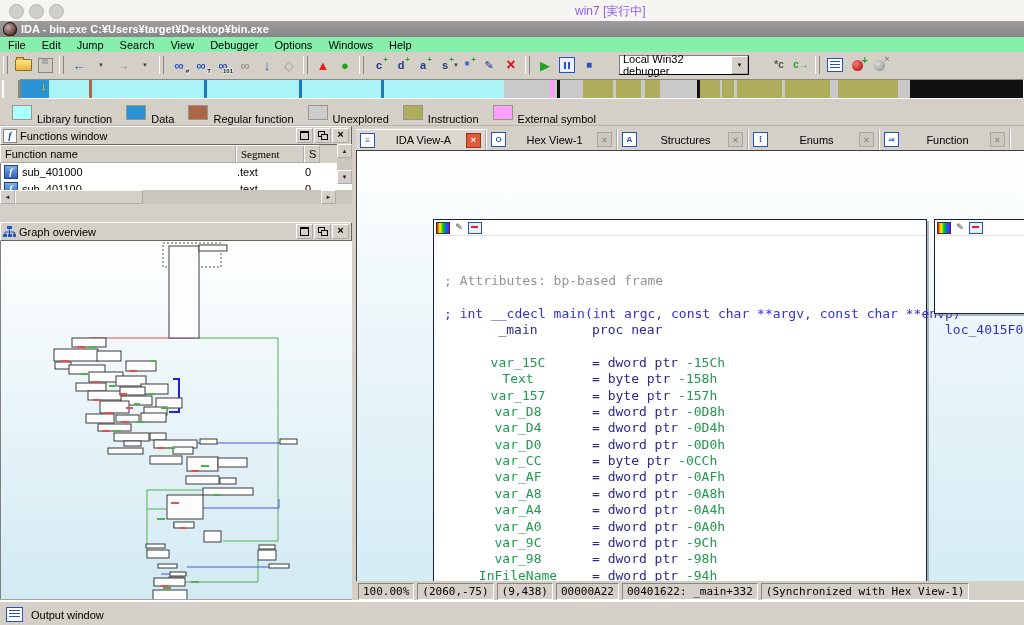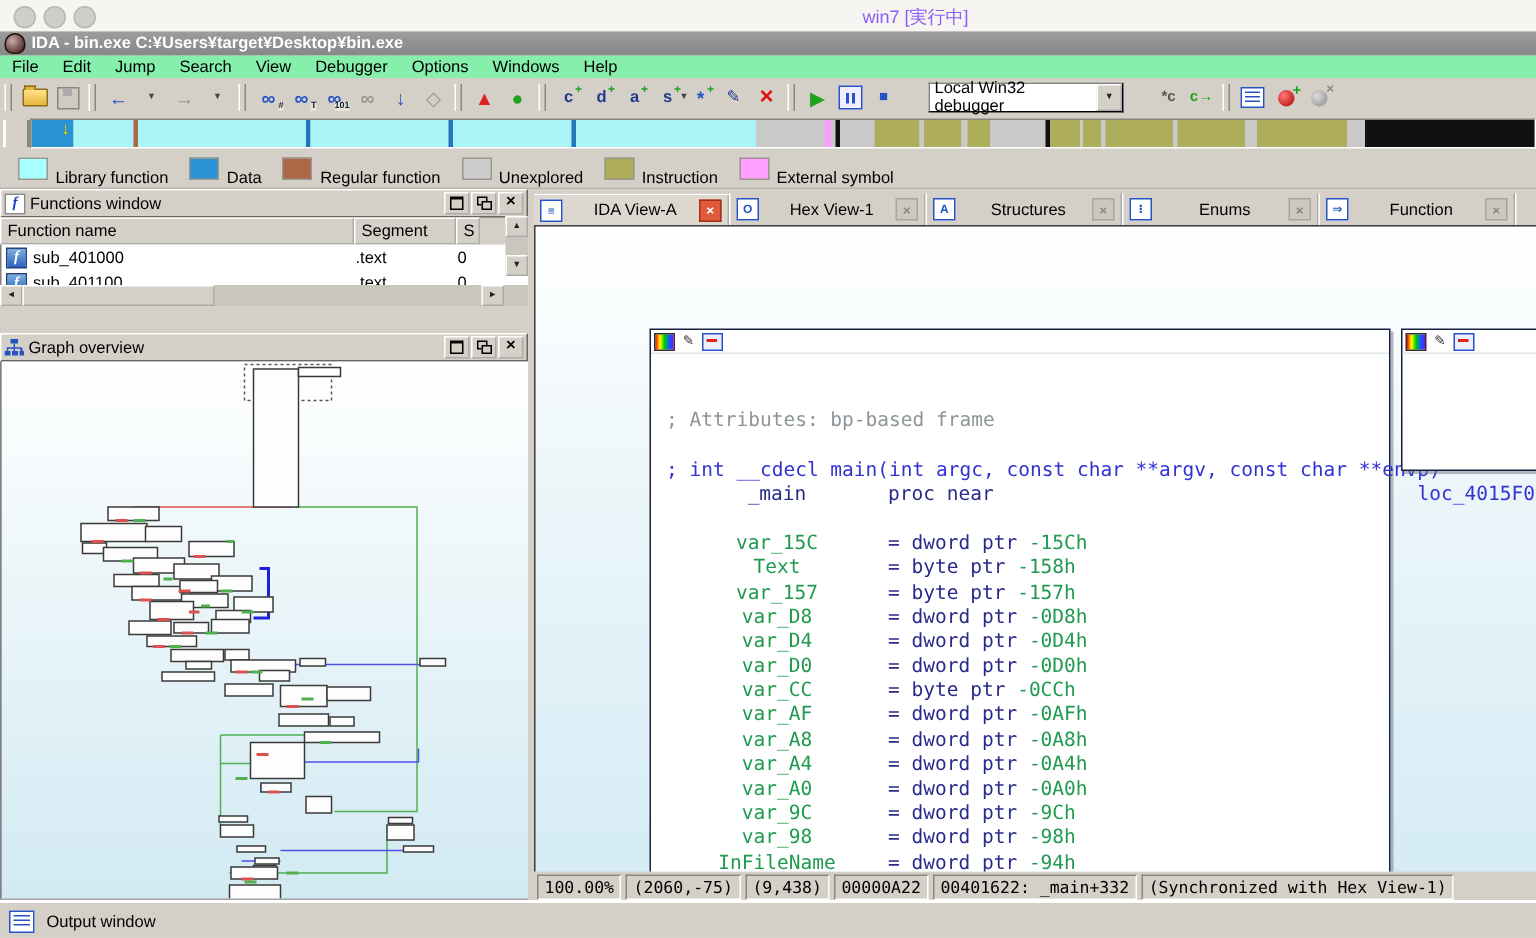--- a/index.html
+++ b/index.html
@@ -346,21 +346,21 @@
               <span class="sq"></span>
             </span>
           <span class="wbtn float"></span>
           <span class="wbtn">
               <span class="xg">×</span>
             </span>
         </span>
       </div>
       <div id="fn-header">
           <span class="col-h" style="width: 236px;">Function name</span>
-          <span class="col-h" style="width: 68px;">Segment</span>
+          <span class="col-h" style="width: 68px; font-family: Liberation Serif, serif;">Segment</span>
           <span class="col-h" style="width: 16px;">S</span>
         </div>
       <div id="fn-body">
           <div class="fn-row">
             <span class="ficon row">f</span>
             <span class="fn-name">sub_401000</span>
             <span class="fn-seg">.text</span>
             <span class="fn-start">0</span>
           </div>
           <div class="fn-row">

